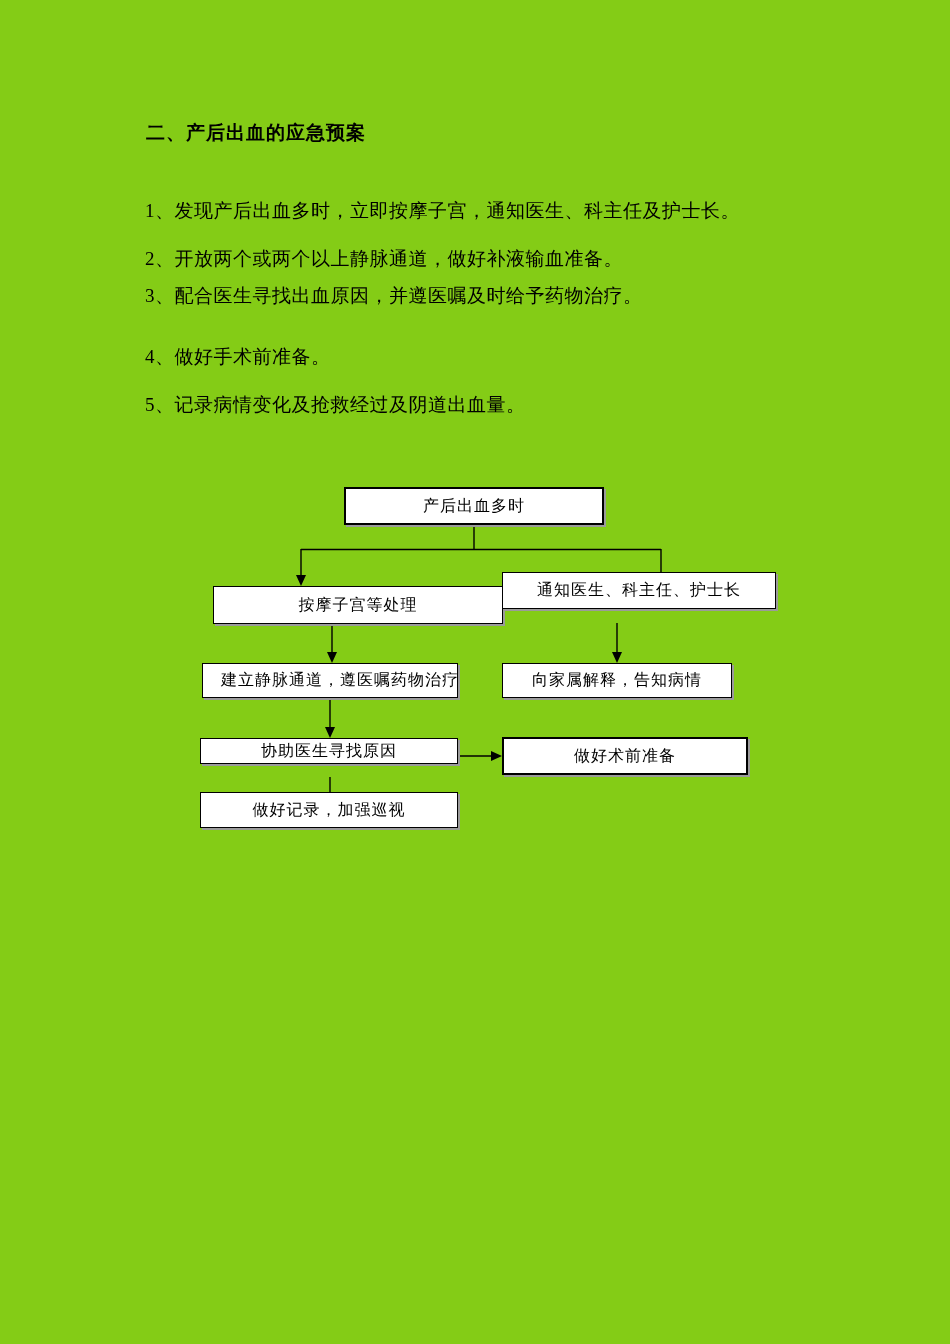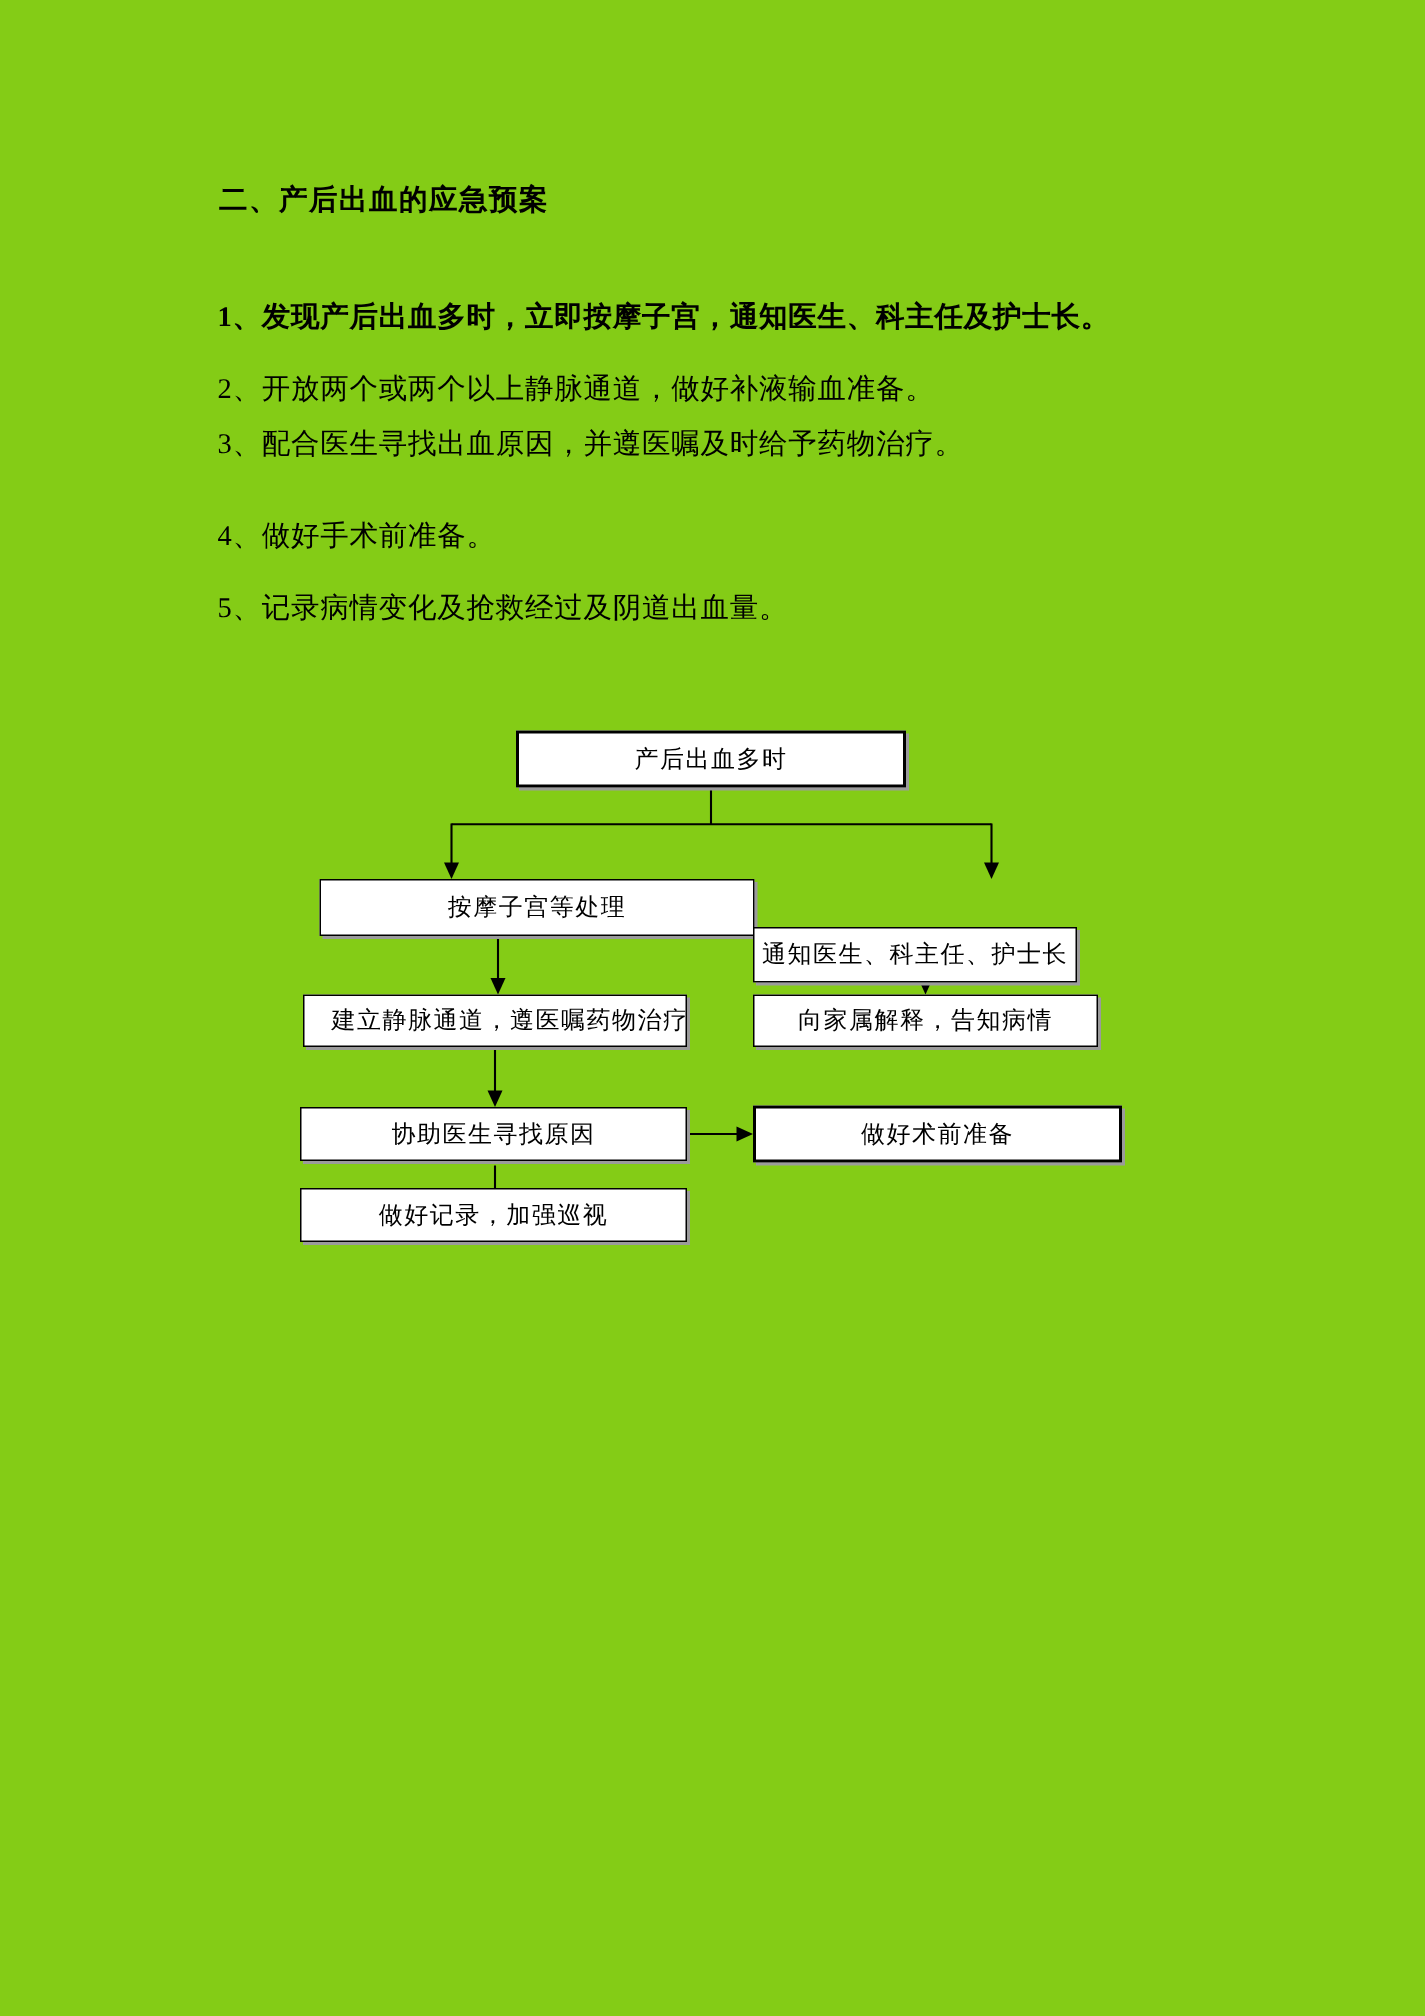--- a/index.html
+++ b/index.html
@@ -22,21 +22,21 @@
     letter-spacing: 1px;
     white-space: nowrap;
   }
   .list-item {
     position: absolute;
     left: 145px;
     font-size: 19px;
     letter-spacing: 0.5px;
     white-space: nowrap;
   }
-  .li-0 { top: 198px; font-weight: bold; }
+  .li-0 { top: 198px; }
   .li-1 { top: 246px; }
   .li-2 { top: 283px; }
   .li-3 { top: 344px; }
   .li-4 { top: 392px; text-align: center; }
 
   .flowchart { position: absolute; inset: 0; }
   .connectors {
     position: absolute;
     left: 0; top: 0;
     width: 950px; height: 1344px;
@@ -55,24 +55,24 @@
     align-items: center;
     justify-content: center;
     font-size: 16px;
     letter-spacing: 1px;
     white-space: nowrap;
   }
   .fnode.heavy { border-width: 2.5px; }
 
   .n-start      { left: 344px; top: 487px; width: 260px; height: 38px; }
   .n-massage    { left: 213px; top: 586px; width: 290px; height: 38px; }
-  .n-notify     { left: 502px; top: 618px; width: 216px; height: 37px; }
+  .n-notify     { left: 502px; top: 572px; width: 274px; height: 37px; }
   .n-iv         { left: 202px; top: 663px; width: 256px; height: 35px; padding-left: 20px; }
   .n-explain    { left: 502px; top: 663px; width: 230px; height: 35px; }
-  .n-findcause  { left: 200px; top: 738px; width: 258px; height: 36px; }
+  .n-findcause  { left: 200px; top: 738px; width: 258px; height: 26px; }
   .n-preop      { left: 502px; top: 737px; width: 246px; height: 38px; }
   .n-record     { left: 200px; top: 792px; width: 258px; height: 36px; }
 </style>
 </head>
 <body>
 
 <div class="page">
 
   <div class="doc-title">二、产后出血的应急预案</div>
 

